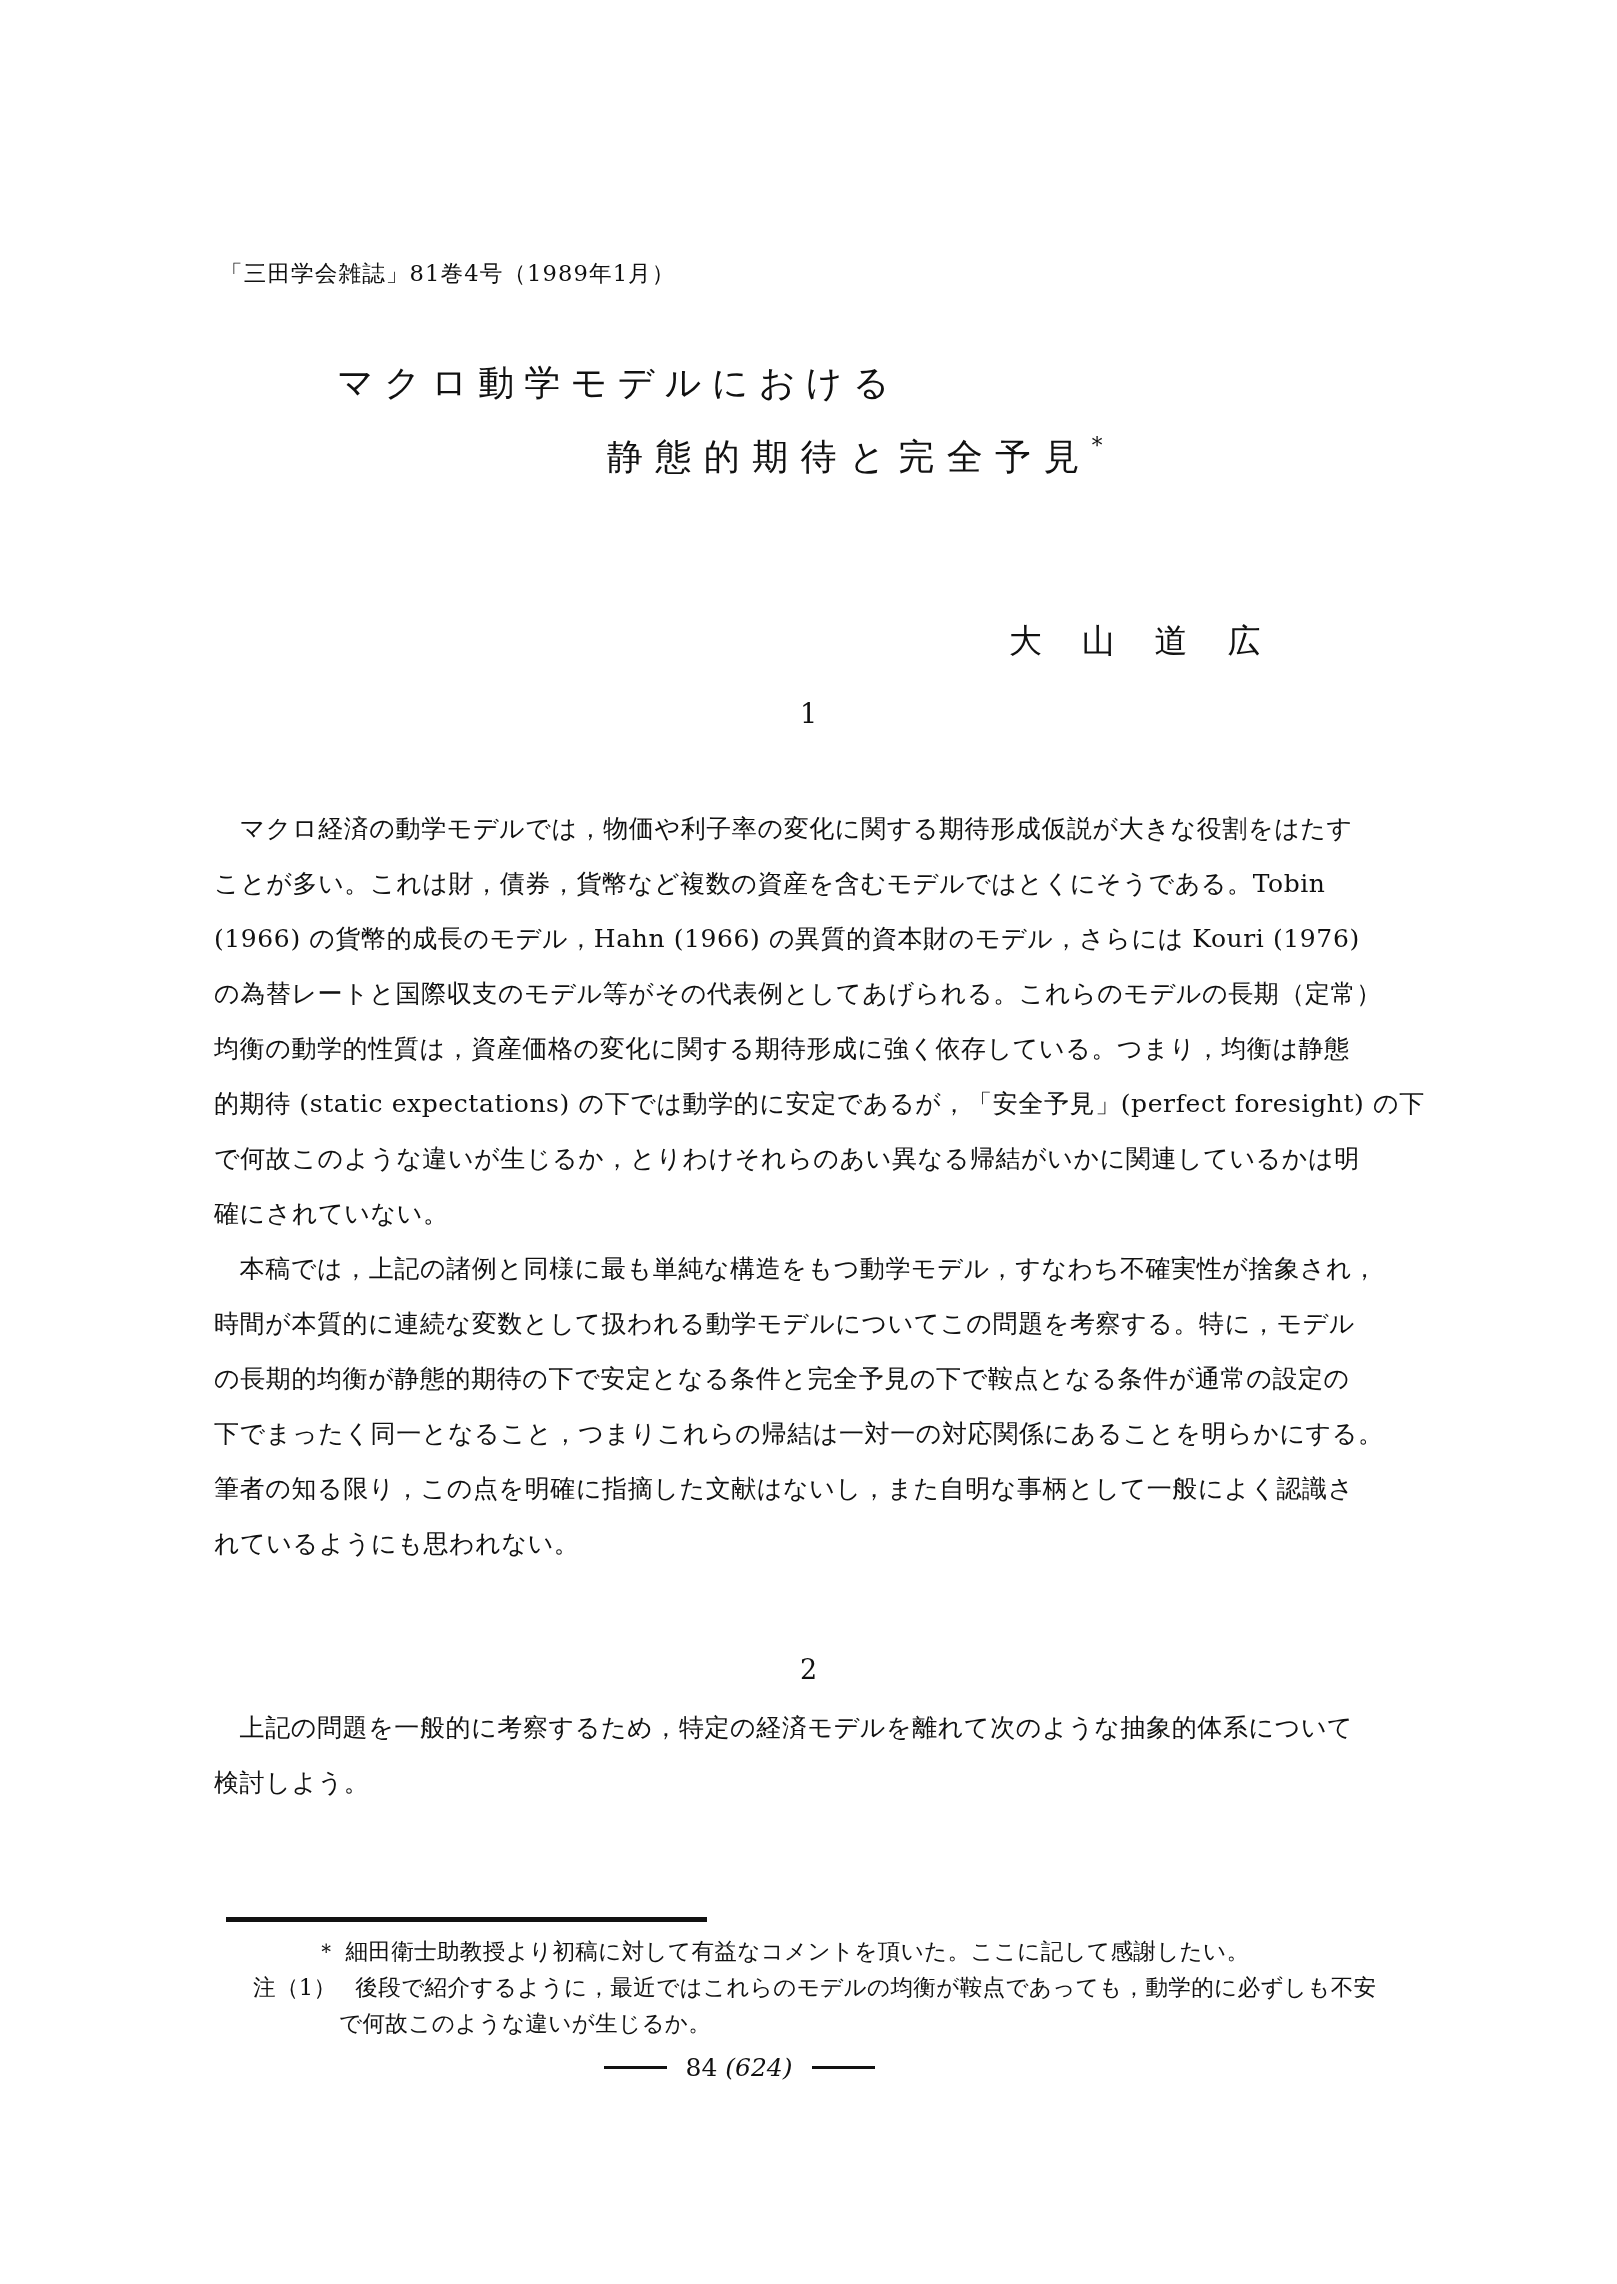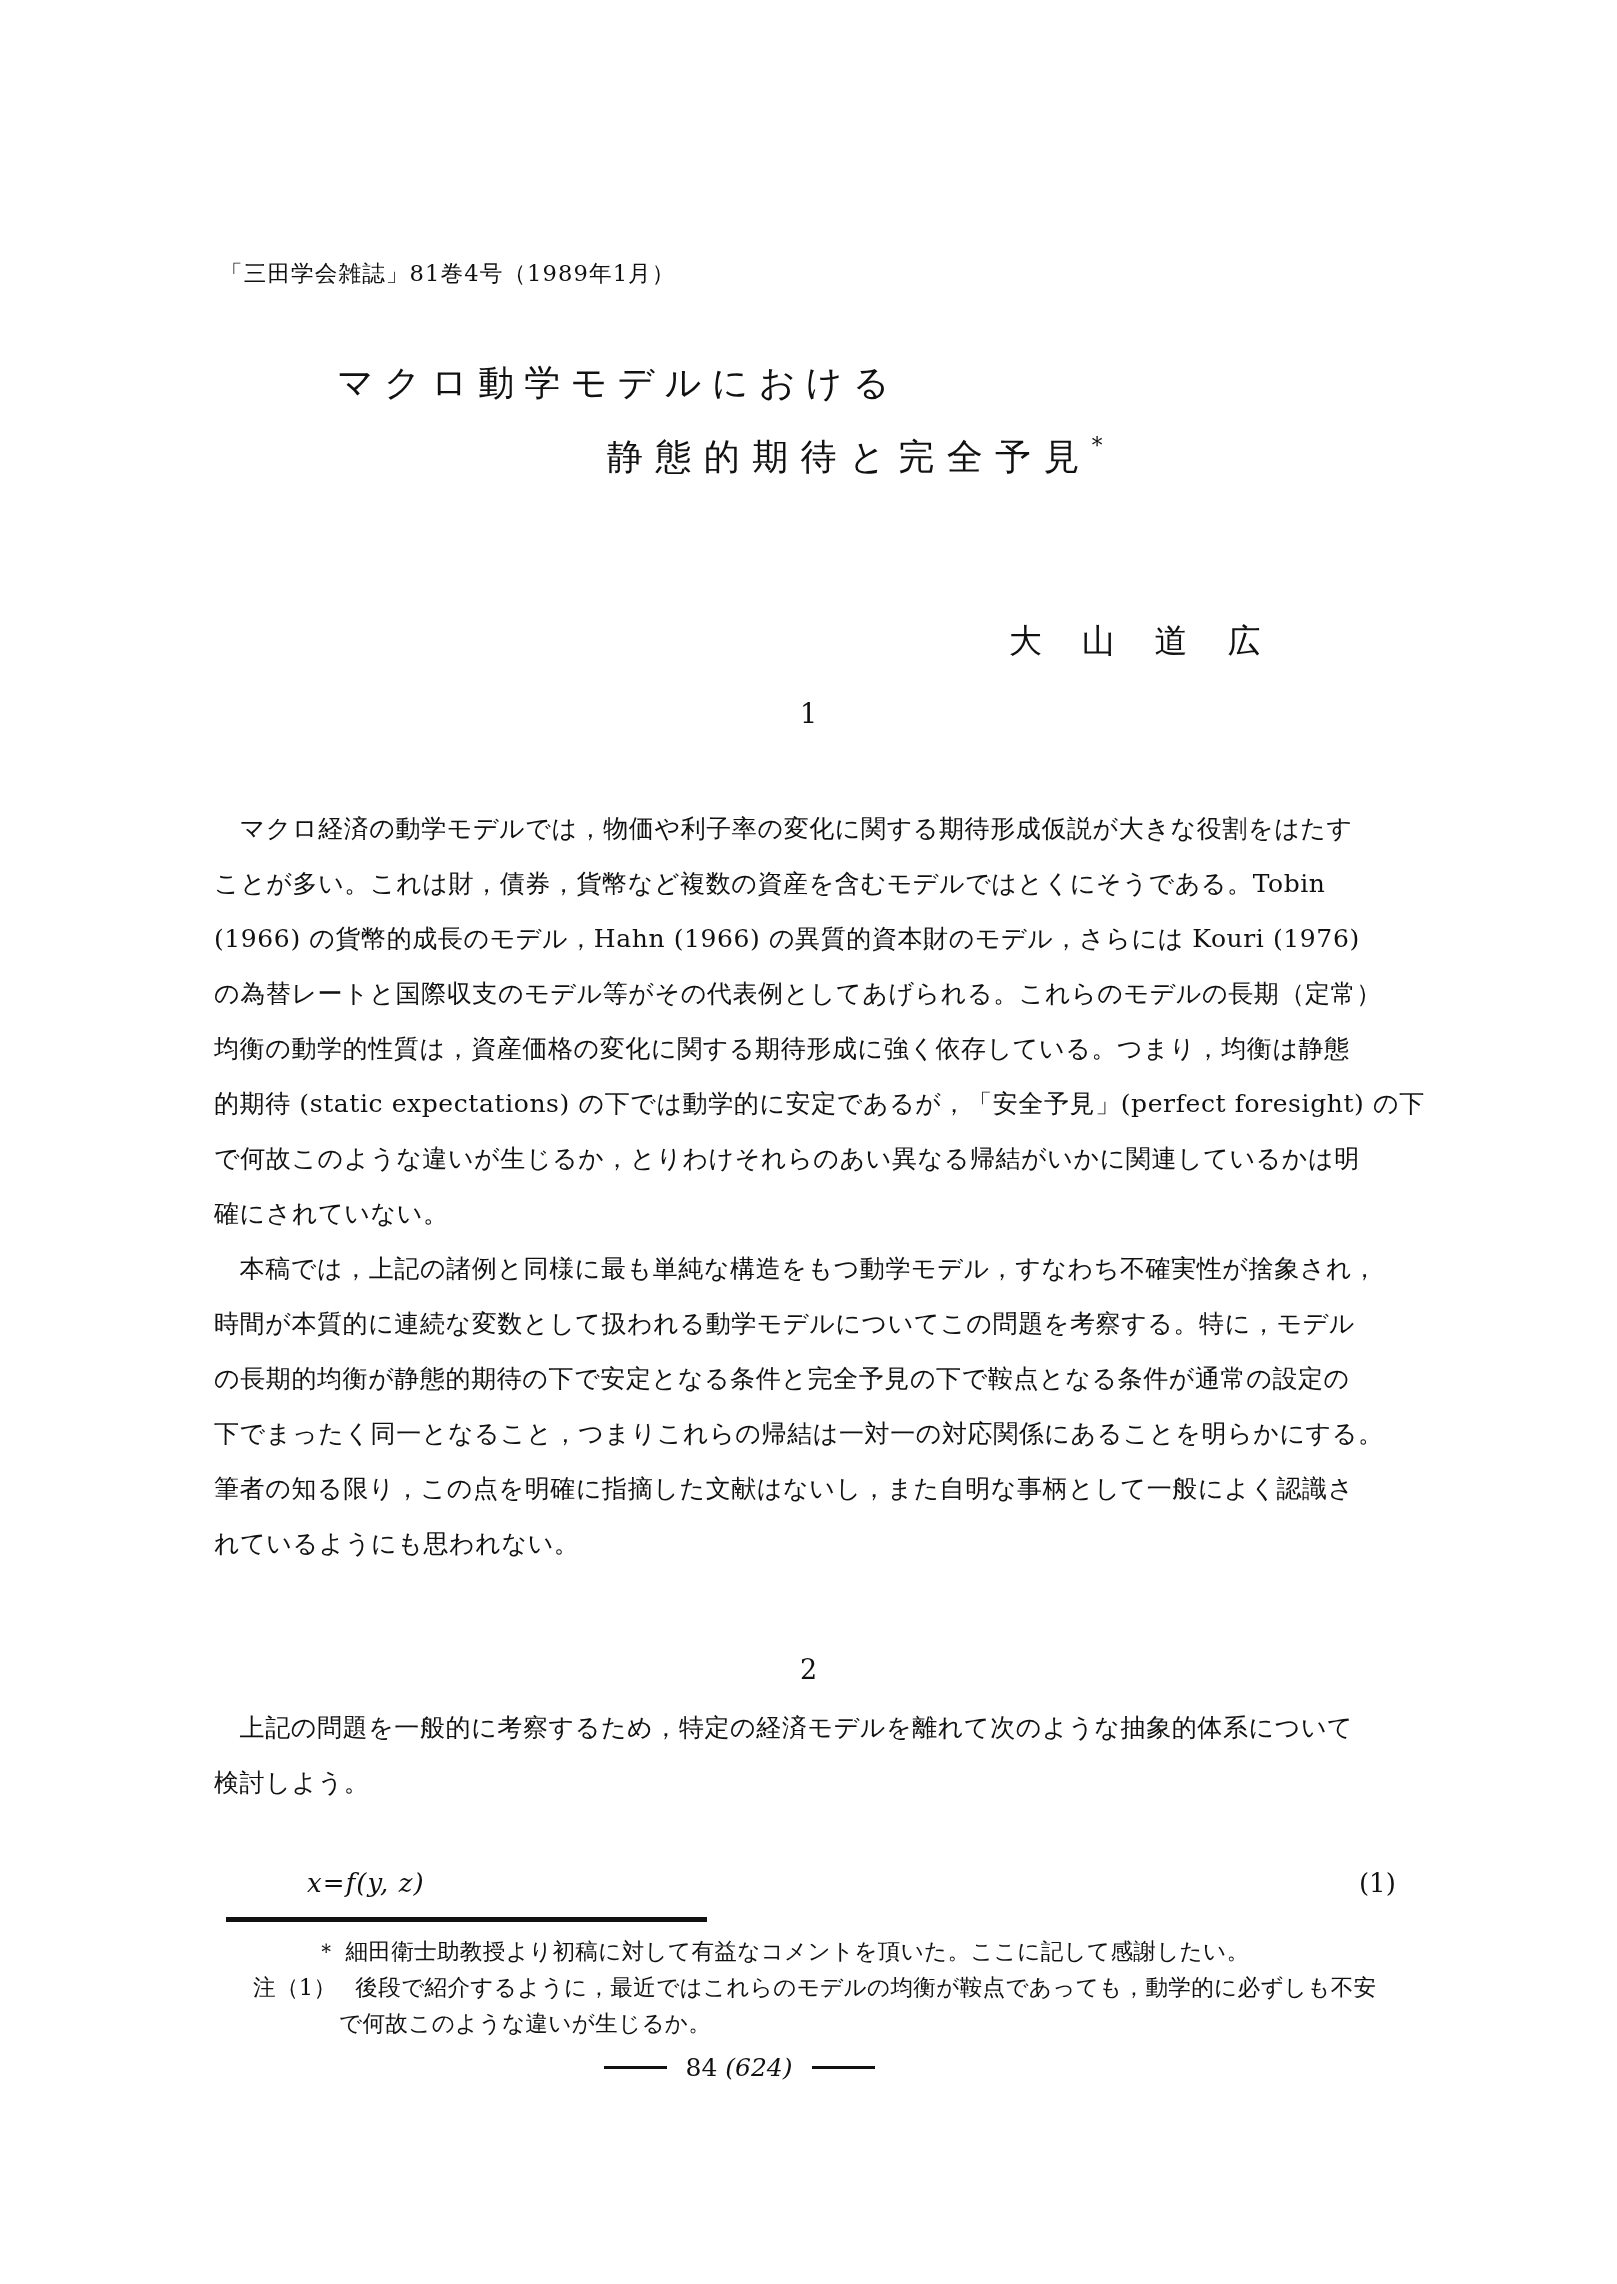--- a/index.html
+++ b/index.html
@@ -162,24 +162,20 @@
     <div class="bline">れているようにも思われない。</div>
   </div>
 
   <div class="sec-heading sec2">2</div>
 
   <div class="bodyblock b3">
     <div class="bline">　上記の問題を一般的に考察するため，特定の経済モデルを離れて次のような抽象的体系について</div>
     <div class="bline">検討しよう。</div>
   </div>
 
-  <div class="equation-row">
-    <span class="eq-lhs">x=f(y, z)</span>
-    <span class="eq-num">(1)</span>
-  </div>
 
   <div class="footnote-rule"></div>
 
   <div class="abs fn fn-star">＊ 細田衛士助教授より初稿に対して有益なコメントを頂いた。ここに記して感謝したい。</div>
 
   <div class="abs fn fn-note1">
     <span class="fn-note1-label">注（1）</span><span>後段で紹介するように，最近ではこれらのモデルの均衡が鞍点であっても，動学的に必ずしも不安</span>
   </div>
 
   <div class="abs fn fn-note1b">で何故このような違いが生じるか。</div>

